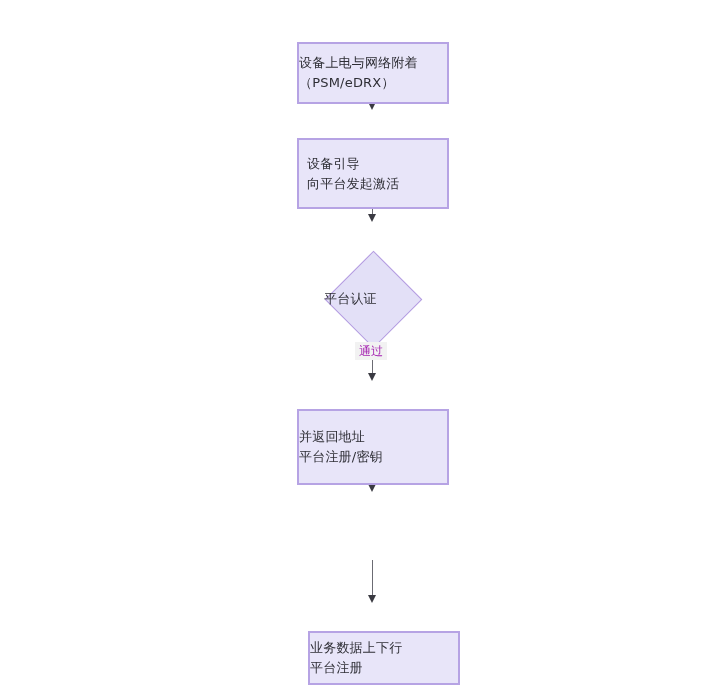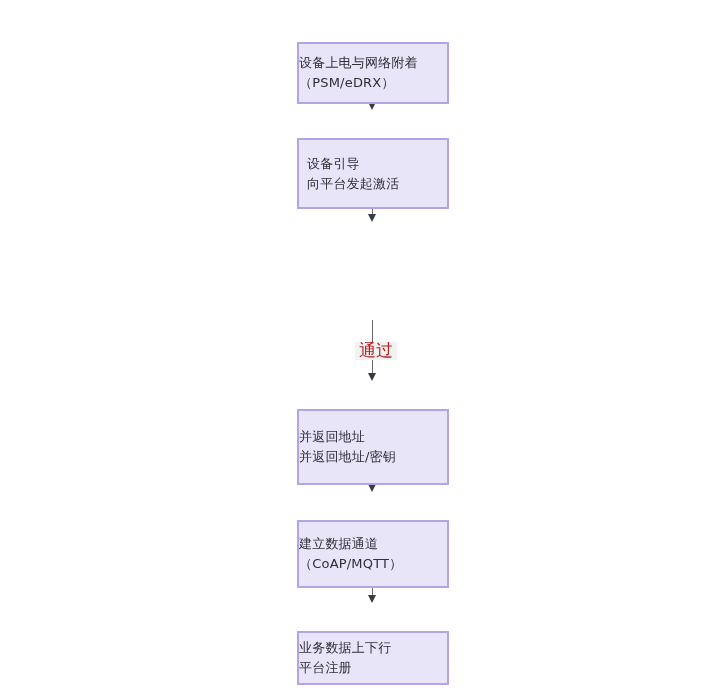--- a/index.html
+++ b/index.html
@@ -48,21 +48,21 @@
 
   
   .proc {
     width: 152px;
   }
 
   #node-power     { left: 297px; top: 14px;  height: 62px; }
   #node-bootstrap { left: 297px; top: 110px; height: 71px; padding-left: 8px; }
   #node-register  { left: 297px; top: 381px; height: 76px; }
   #node-channel   { left: 297px; top: 492px; height: 68px; }
-  #node-business  { left: 297px; top: 603px; height: 54px; }
+  #node-business  { left: 308px; top: 603px; height: 54px; }
 
   
   #node-auth {
     left: 324px;
     top: 222px;
     width: 98px;
     height: 98px;
     background: transparent;
     border: none;
   }
@@ -111,23 +111,23 @@
 
   #edge-1 { left: 372px; top: 76px;  height: 34px; }
   #edge-2 { left: 372px; top: 181px; height: 41px; }
   #edge-3 { left: 372px; top: 320px; height: 61px; }
   #edge-4 { left: 372px; top: 457px; height: 35px; }
   #edge-5 { left: 372px; top: 560px; height: 43px; }
 
   .edge-label {
     position: absolute;
     z-index: 4;
-    font-size: 17px;
+    font-size: 12px;
     line-height: 16px;
-    color: #b91c1c;
+    color: #a21caf;
     background: #f2f2f2;
     padding: 1px 4px;
     white-space: nowrap;
     font-family: Liberation Serif, serif;
   }
   #edge-label-pass {
     left: 355px;
     top: 342px;
   }
 </style>
@@ -149,41 +149,41 @@
   <div class="node proc" id="node-bootstrap">
     <span class="line">设备引导</span>
     <span class="line">向平台发起激活</span>
   </div>
 
   <div class="edge" id="edge-2">
     <div class="stem" style="height:33px;"></div>
     <div class="head" style="top:33px;"></div>
   </div>
 
+  <div class="node" id="node-auth">
+    <div class="diamond-shape"></div>
+    <span class="diamond-label">平台认证</span>
+  </div>
 
   <div class="edge" id="edge-3">
     <div class="stem" style="height:53px;"></div>
     <div class="head" style="top:53px;"></div>
   </div>
   <div class="edge-label" id="edge-label-pass">通过</div>
 
   <div class="node proc" id="node-register">
     <span class="line">并返回地址</span>
-    <span class="line">并返回地址/密钥</span>
+    <span class="line">平台注册/密钥</span>
   </div>
 
   <div class="edge" id="edge-4">
     <div class="stem" style="height:27px;"></div>
     <div class="head" style="top:27px;"></div>
   </div>
 
-  <div class="node proc" id="node-channel">
-    <span class="line">建立数据通道</span>
-    <span class="line">（CoAP/MQTT）</span>
-  </div>
 
   <div class="edge" id="edge-5">
     <div class="stem" style="height:35px;"></div>
     <div class="head" style="top:35px;"></div>
   </div>
 
   <div class="node proc" id="node-business">
     <span class="line">业务数据上下行</span>
     <span class="line">平台注册</span>
   </div>

